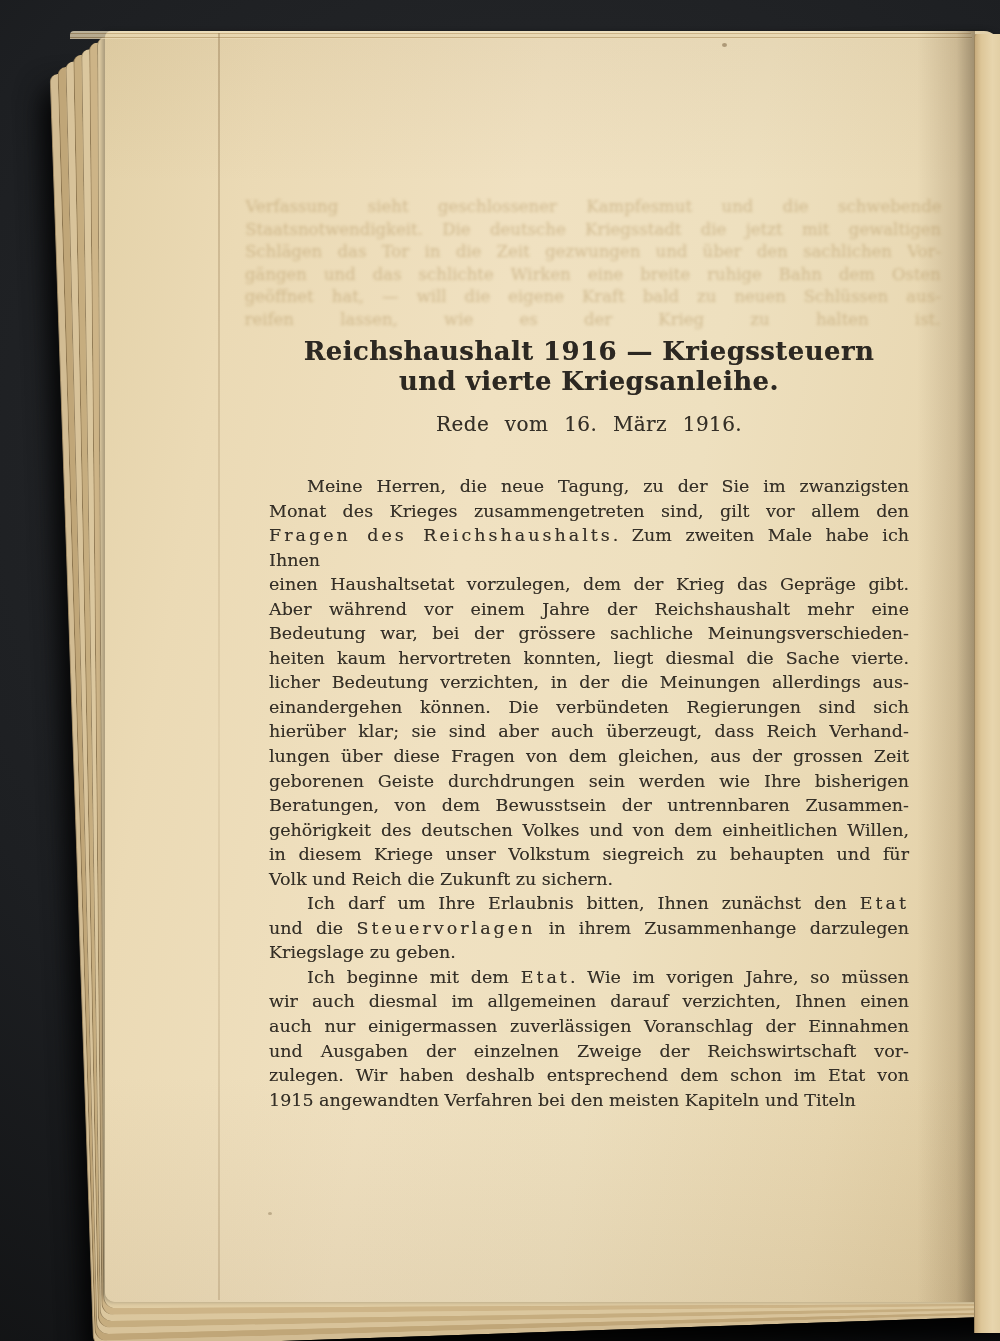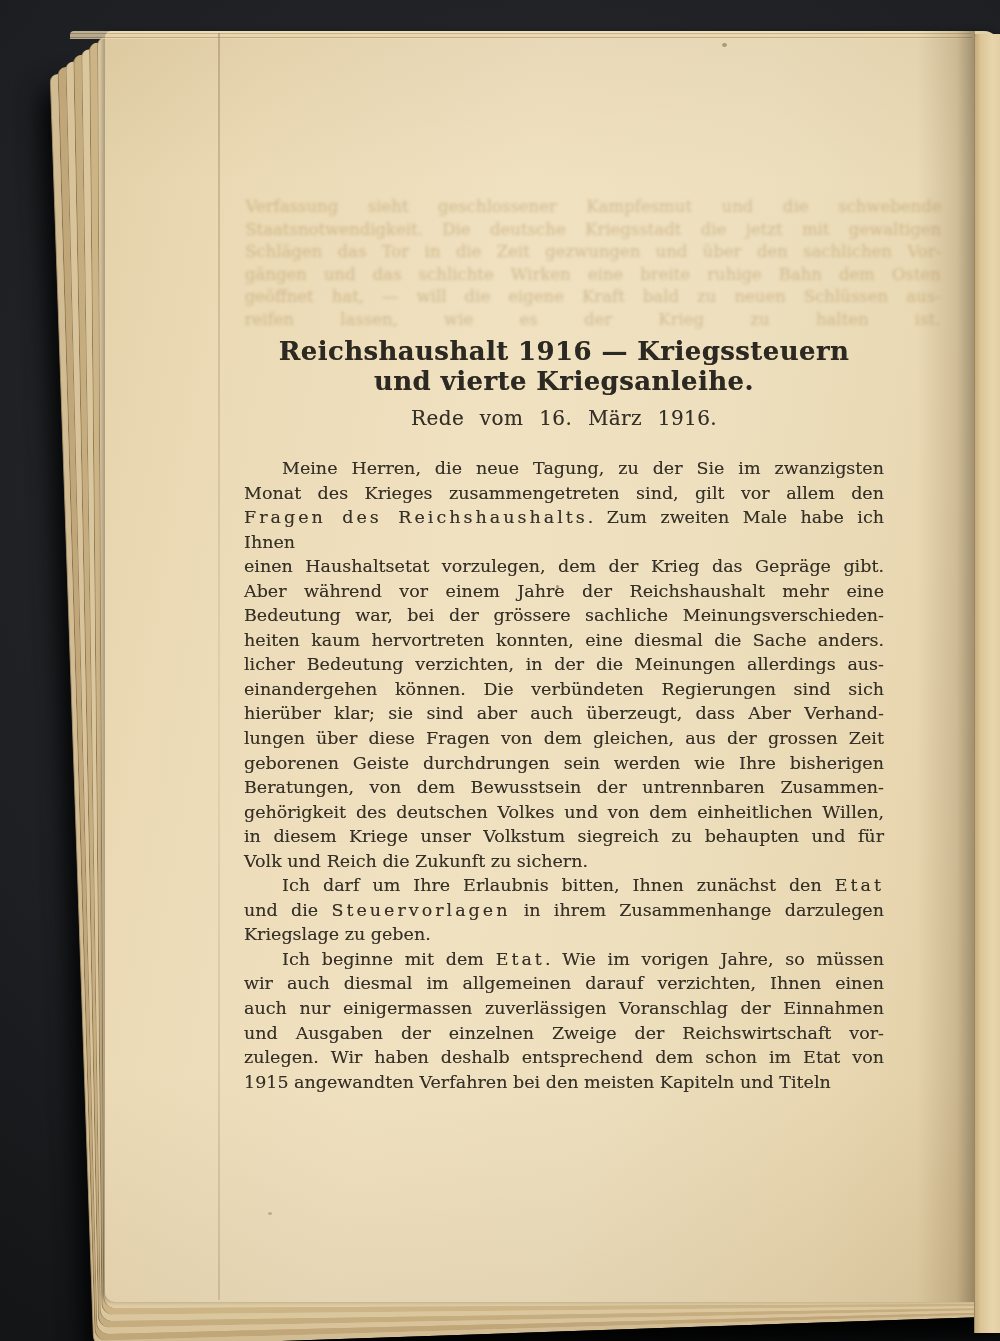--- a/index.html
+++ b/index.html
@@ -44,26 +44,26 @@
   .speck.s3{left:268px;top:1212px;width:4px;height:3px;background:rgba(110,88,55,.35);}
   
   .ghost{
     position:absolute;left:245px;top:196px;width:696px;
     font-size:16.5px;line-height:22.5px;color:#b2945f;opacity:.5;
     filter:blur(1.8px);transform:skewX(-.5deg);
     text-align:justify;
   }
   .ghost .gline{text-align-last:justify;}
   
-  .content{position:absolute;left:244px;top:336px;width:640px;color:#342f27;}
+  .content{position:absolute;left:269px;top:336px;width:640px;color:#342f27;}
   .title{font-weight:bold;font-size:26px;line-height:30px;text-align:center;
     letter-spacing:.4px;color:#2c2822;text-shadow:0 0 .6px rgba(50,42,28,.55);}
-  .subtitle{margin-top:9px;font-size:20px;line-height:26px;text-align:center;
+  .subtitle{margin-top:15px;font-size:20px;line-height:26px;text-align:center;
     word-spacing:9px;letter-spacing:.4px;text-shadow:0 0 .5px rgba(50,42,28,.45);}
-  .body-text{margin-top:25px;font-size:17.5px;line-height:24.55px;
+  .body-text{margin-top:37px;font-size:17.5px;line-height:24.55px;
     text-shadow:0 0 .5px rgba(60,50,35,.45);}
   .line{text-align:justify;text-align-last:justify;}
   .line.lastline{text-align-last:left;}
   .line.first{text-indent:38px;}
   .sperr{letter-spacing:3px;}
 </style>
 </head>
 <body>
 
 <div class="stage">
@@ -102,24 +102,24 @@
     </div>
     <div class="subtitle">Rede vom 16. März 1916.</div>
     <div class="body-text">
         <div>
           <div class="line first">Meine Herren, die neue Tagung, zu der Sie im zwanzigsten</div>
           <div class="line">Monat des Krieges zusammengetreten sind, gilt vor allem den</div>
           <div class="line"><span class="sperr">Fragen des Reichshaushalts</span>. Zum zweiten Male habe ich Ihnen</div>
           <div class="line">einen Haushaltsetat vorzulegen, dem der Krieg das Gepräge gibt.</div>
           <div class="line">Aber während vor einem Jahre der Reichshaushalt mehr eine</div>
           <div class="line">Bedeutung war, bei der grössere sachliche Meinungsverschieden-</div>
-          <div class="line">heiten kaum hervortreten konnten, eine diesmal die Sache anders.</div>
+          <div class="line">heiten kaum hervortreten konnten, liegt diesmal die Sache vierte.</div>
           <div class="line">licher Bedeutung verzichten, in der die Meinungen allerdings aus-</div>
           <div class="line">einandergehen können. Die verbündeten Regierungen sind sich</div>
-          <div class="line">hierüber klar; sie sind aber auch überzeugt, dass Aber Verhand-</div>
+          <div class="line">hierüber klar; sie sind aber auch überzeugt, dass Reich Verhand-</div>
           <div class="line">lungen über diese Fragen von dem gleichen, aus der grossen Zeit</div>
           <div class="line">geborenen Geiste durchdrungen sein werden wie Ihre bisherigen</div>
           <div class="line">Beratungen, von dem Bewusstsein der untrennbaren Zusammen-</div>
           <div class="line">gehörigkeit des deutschen Volkes und von dem einheitlichen Willen,</div>
           <div class="line">in diesem Kriege unser Volkstum siegreich zu behaupten und für</div>
           <div class="line lastline">Volk und Reich die Zukunft zu sichern.</div>
         </div>
         <div>
           <div class="line first">Ich darf um Ihre Erlaubnis bitten, Ihnen zunächst den <span class="sperr">Etat</span></div>
           <div class="line">und die <span class="sperr">Steuervorlagen</span> in ihrem Zusammenhange darzulegen</div>

